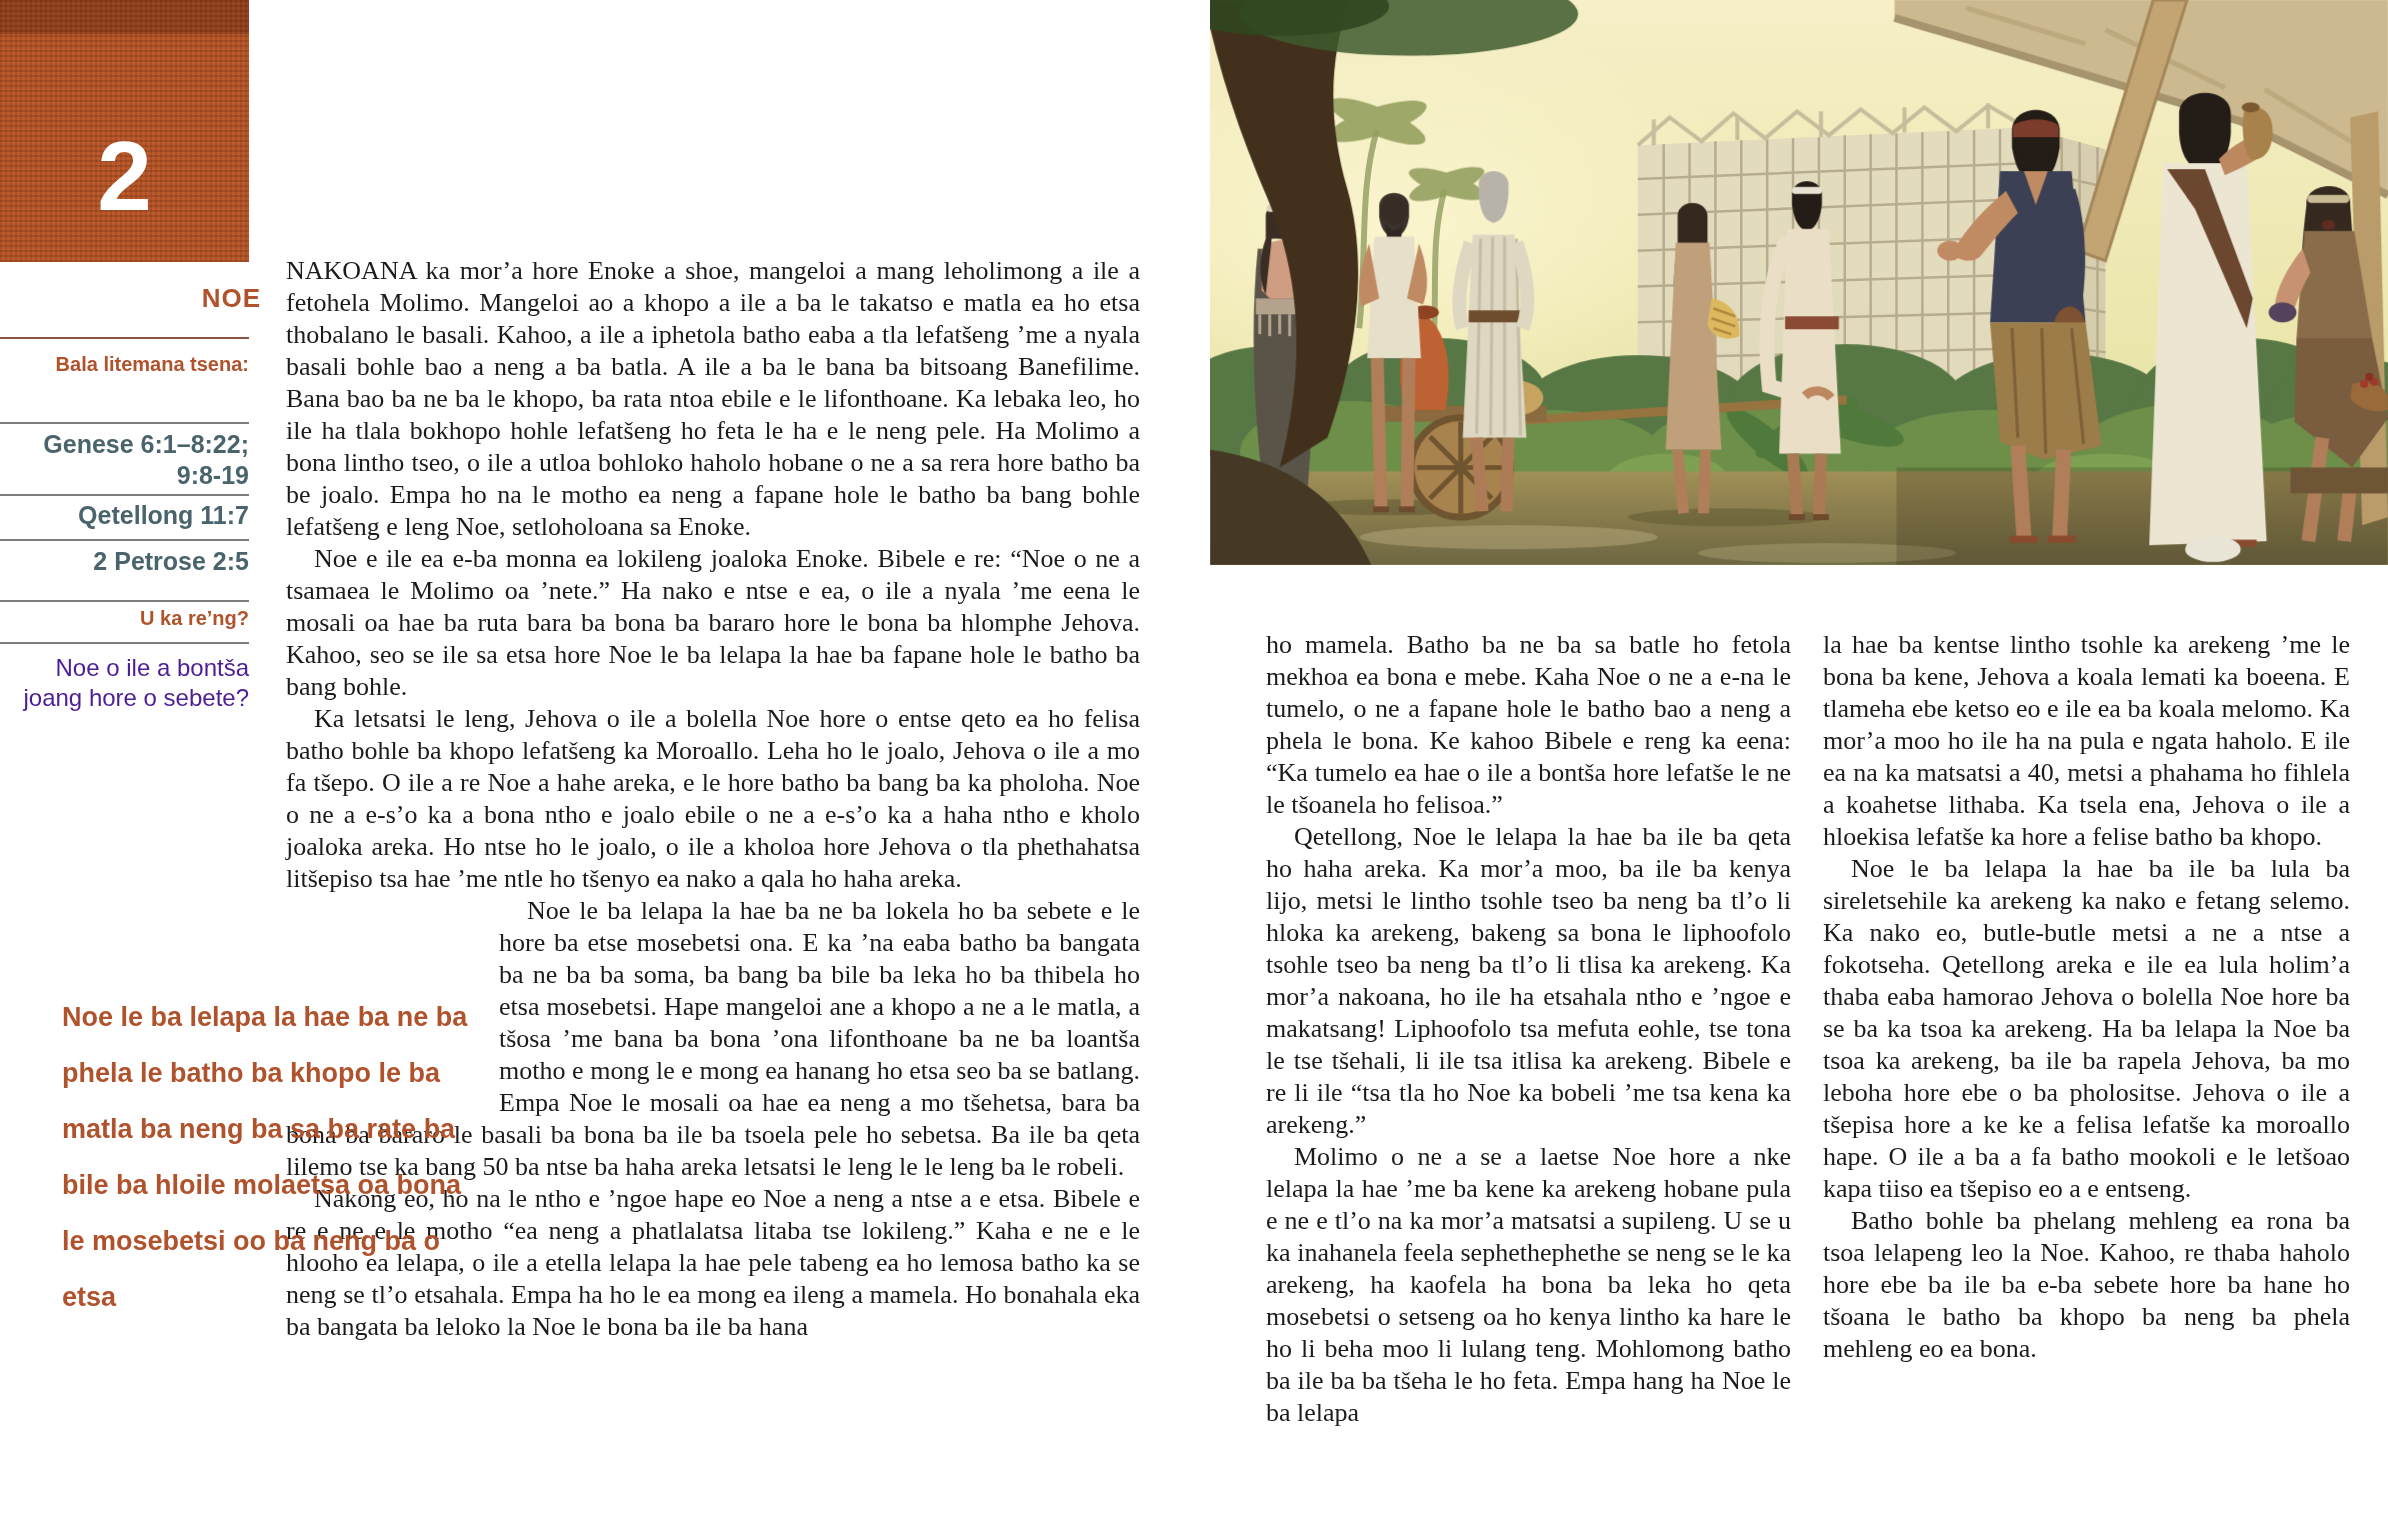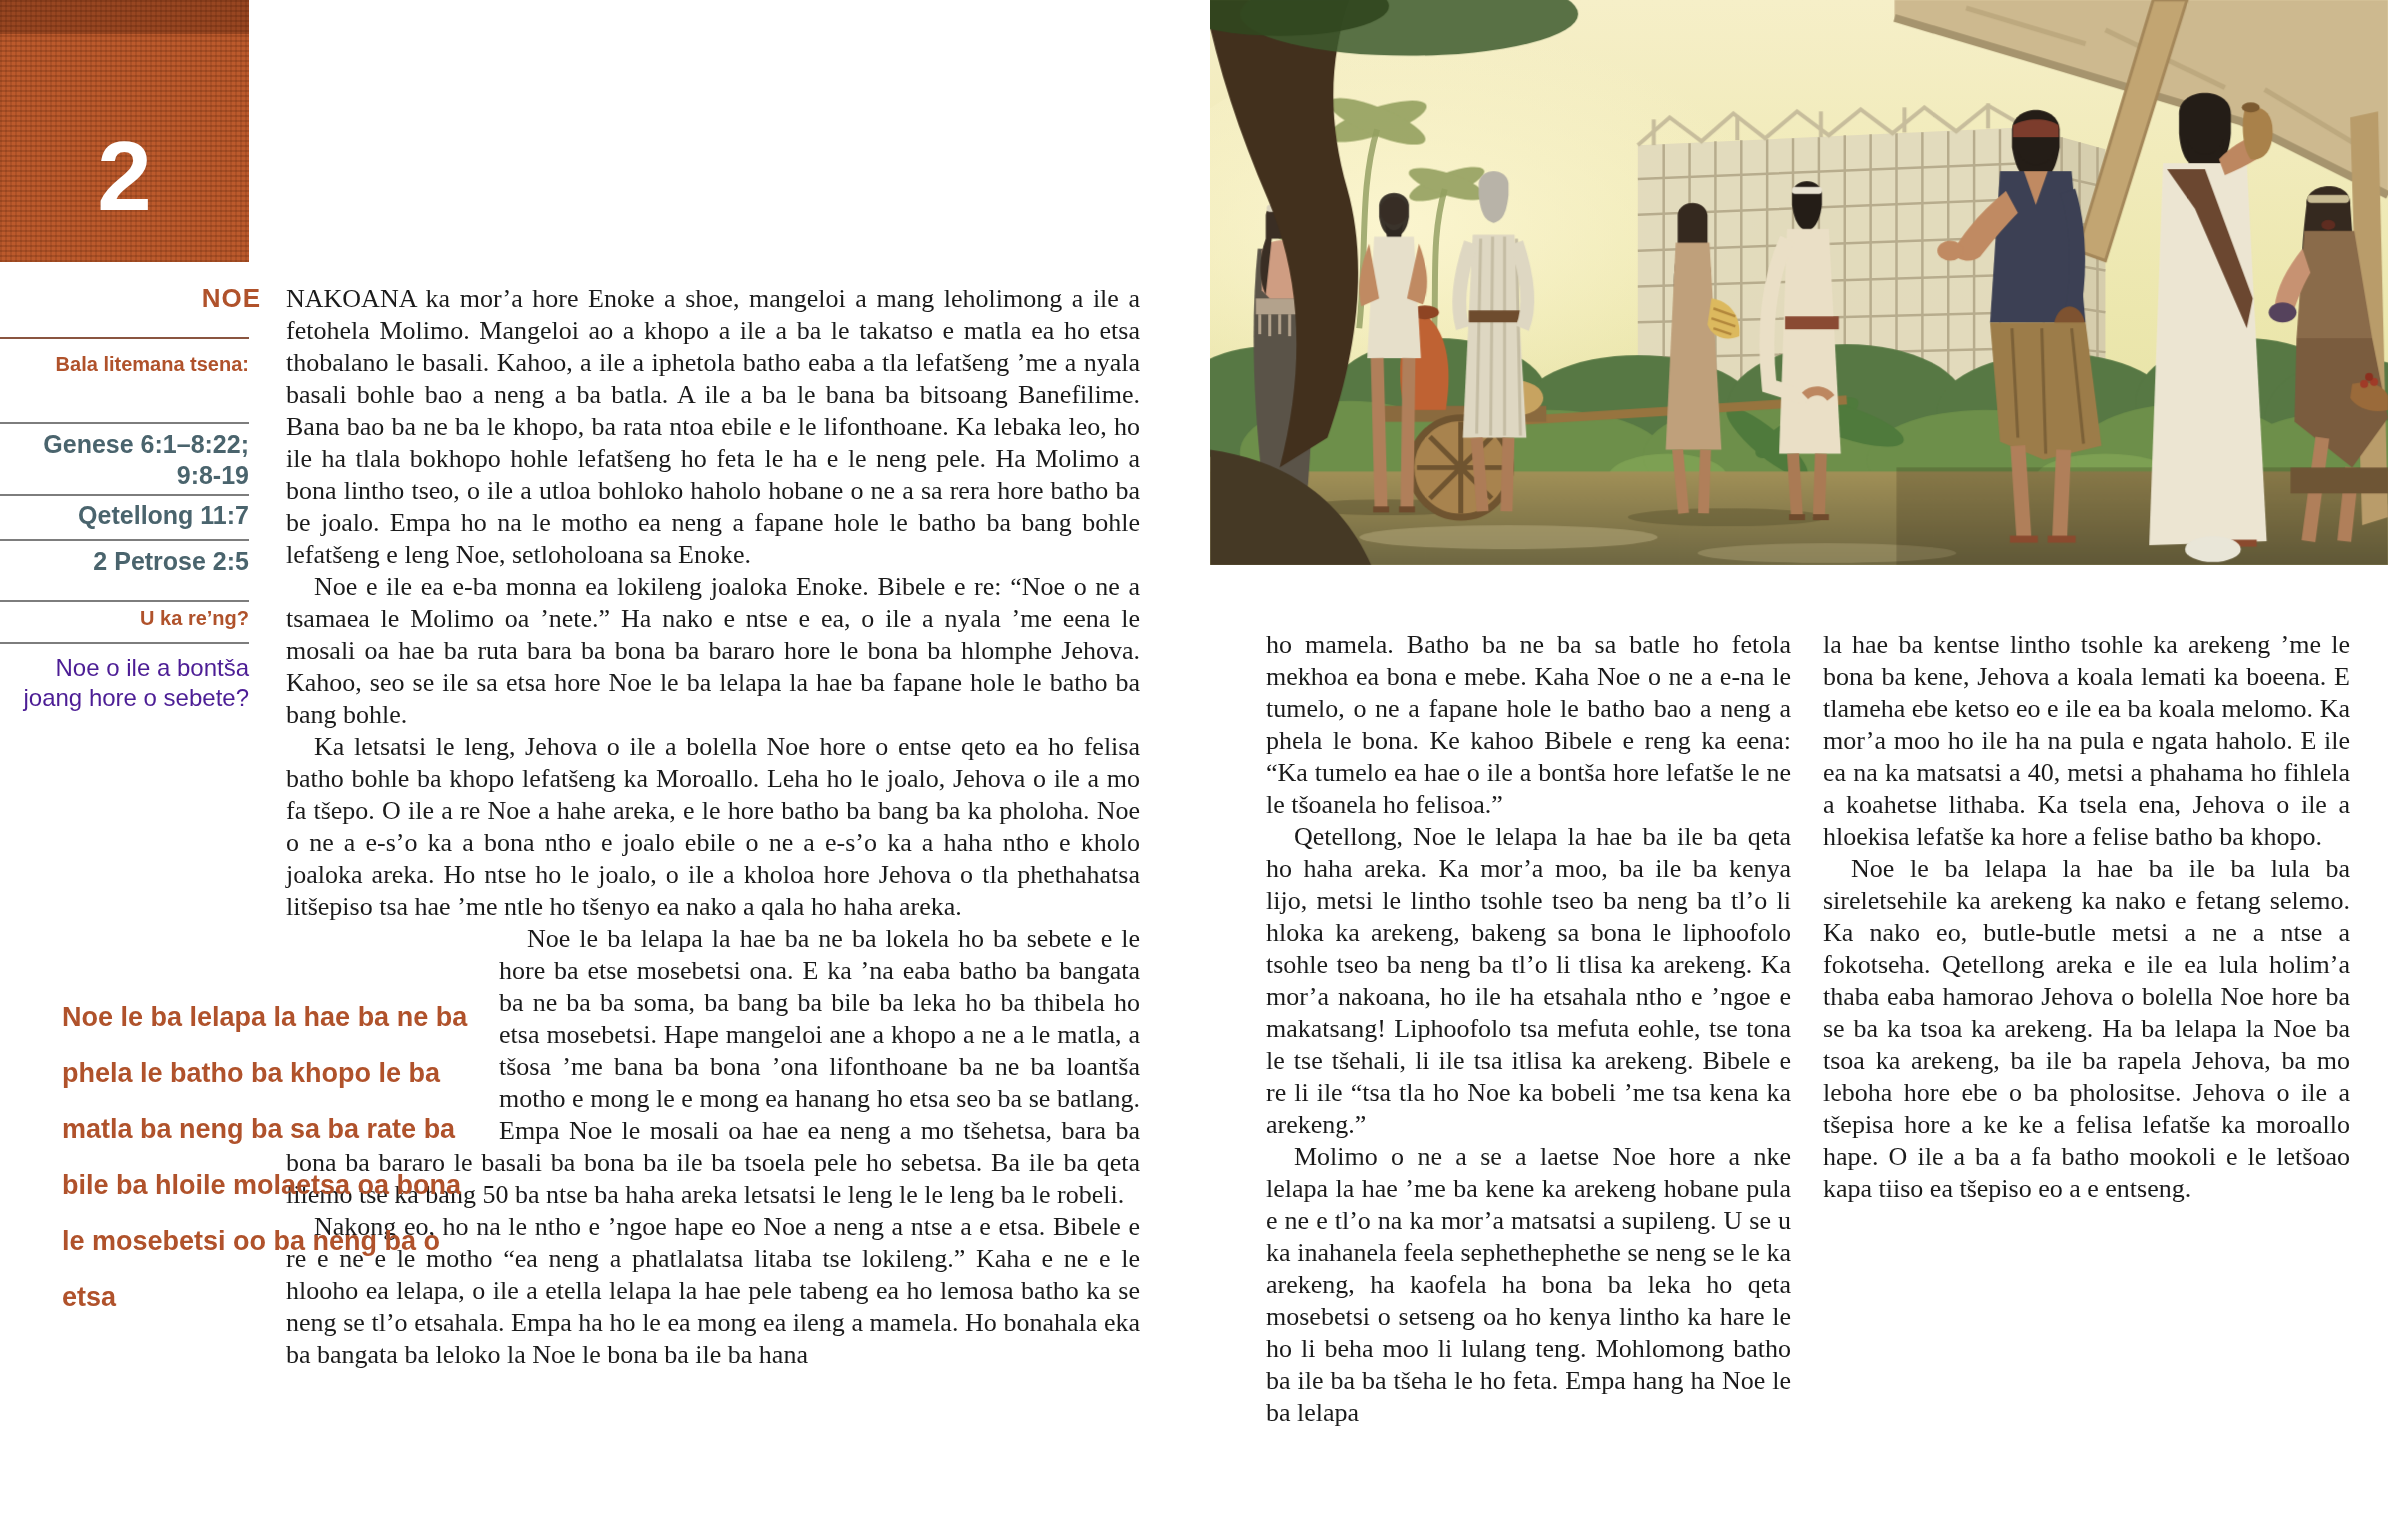--- a/index.html
+++ b/index.html
@@ -36,21 +36,21 @@
   
   .title {
     position:absolute; left:286px; top:84px; width:786px; margin:0;
     font-family:"Liberation Sans","DejaVu Sans",sans-serif; font-weight:bold;
     font-size:46px; line-height:58px; letter-spacing:-0.5px; color:#4d6a71;
   }
   .bodycol { position:absolute; font-size:26px; line-height:32px; color:#1b1b1b;
     text-align:justify; }
   .bodycol p { margin:0; text-indent:28px; }
   .bodycol p.cont, .bodycol p.first { text-indent:0; }
-  .col-left { left:286px; top:255px; width:854px;margin-top:28px; }
+  .col-left { left:286px; top:255px; width:854px; }
   .col-mid  { left:1266px; top:629px; width:525px; }
   .col-right{ left:1823px; top:629px; width:527px; }
   .quote-spacer { float:left; width:213px; height:223px; }
   .pull-quote {
     position:absolute; left:62px; top:989px; width:408px;
     font-family:"Liberation Sans","DejaVu Sans",sans-serif; font-weight:bold;
     font-size:27px; line-height:56px; color:#b0522b;
   }
   
   .illustration { position:absolute; left:1210px; top:0; width:1178px; height:565px; }
@@ -337,16 +337,17 @@
 
   <div class="bodycol col-mid">
     <p class="cont">ho mamela. Batho ba ne ba sa batle ho fetola mekhoa ea bona e mebe. Kaha Noe o ne a e-na le tumelo, o ne a fapane hole le batho bao a neng a phela le bona. Ke kahoo Bibele e reng ka eena: “Ka tumelo ea hae o ile a bontša hore lefatše le ne le tšoanela ho felisoa.”</p>
     <p>Qetellong, Noe le lelapa la hae ba ile ba qeta ho haha areka. Ka mor’a moo, ba ile ba kenya lijo, metsi le lintho tsohle tseo ba neng ba tl’o li hloka ka arekeng, bakeng sa bona le liphoofolo tsohle tseo ba neng ba tl’o li tlisa ka arekeng. Ka mor’a nakoana, ho ile ha etsahala ntho e ’ngoe e makatsang! Liphoofolo tsa mefuta eohle, tse tona le tse tšehali, li ile tsa itlisa ka arekeng. Bibele e re li ile “tsa tla ho Noe ka bobeli ’me tsa kena ka arekeng.”</p>
     <p>Molimo o ne a se a laetse Noe hore a nke lelapa la hae ’me ba kene ka arekeng hobane pula e ne e tl’o na ka mor’a matsatsi a supileng. U se u ka inahanela feela sephethephethe se neng se le ka arekeng, ha kaofela ha bona ba leka ho qeta mosebetsi o setseng oa ho kenya lintho ka hare le ho li beha moo li lulang teng. Mohlomong batho ba ile ba ba tšeha le ho feta. Empa hang ha Noe le ba lelapa</p>
   </div>
 
   <div class="bodycol col-right">
     <p class="cont">la hae ba kentse lintho tsohle ka arekeng ’me le bona ba kene, Jehova a koala lemati ka boeena. E tlameha ebe ketso eo e ile ea ba koala melomo. Ka mor’a moo ho ile ha na pula e ngata haholo. E ile ea na ka matsatsi a 40, metsi a phahama ho fihlela a koahetse lithaba. Ka tsela ena, Jehova o ile a hloekisa lefatše ka hore a felise batho ba khopo.</p>
     <p>Noe le ba lelapa la hae ba ile ba lula ba sireletsehile ka arekeng ka nako e fetang selemo. Ka nako eo, butle-butle metsi a ne a ntse a fokotseha. Qetellong areka e ile ea lula holim’a thaba eaba hamorao Jehova o bolella Noe hore ba se ba ka tsoa ka arekeng. Ha ba lelapa la Noe ba tsoa ka arekeng, ba ile ba rapela Jehova, ba mo leboha hore ebe o ba pholositse. Jehova o ile a tšepisa hore a ke ke a felisa lefatše ka moroallo hape. O ile a ba a fa batho mookoli e le letšoao kapa tiiso ea tšepiso eo a e entseng.</p>
+    <p>Batho bohle ba phelang mehleng ea rona ba tsoa lelapeng leo la Noe. Kahoo, re thaba haholo hore ebe ba ile ba e-ba sebete hore ba hane ho tšoana le batho ba khopo ba neng ba phela mehleng eo ea bona.</p>
   </div>
 
 </div>
 
 
 </body></html>

